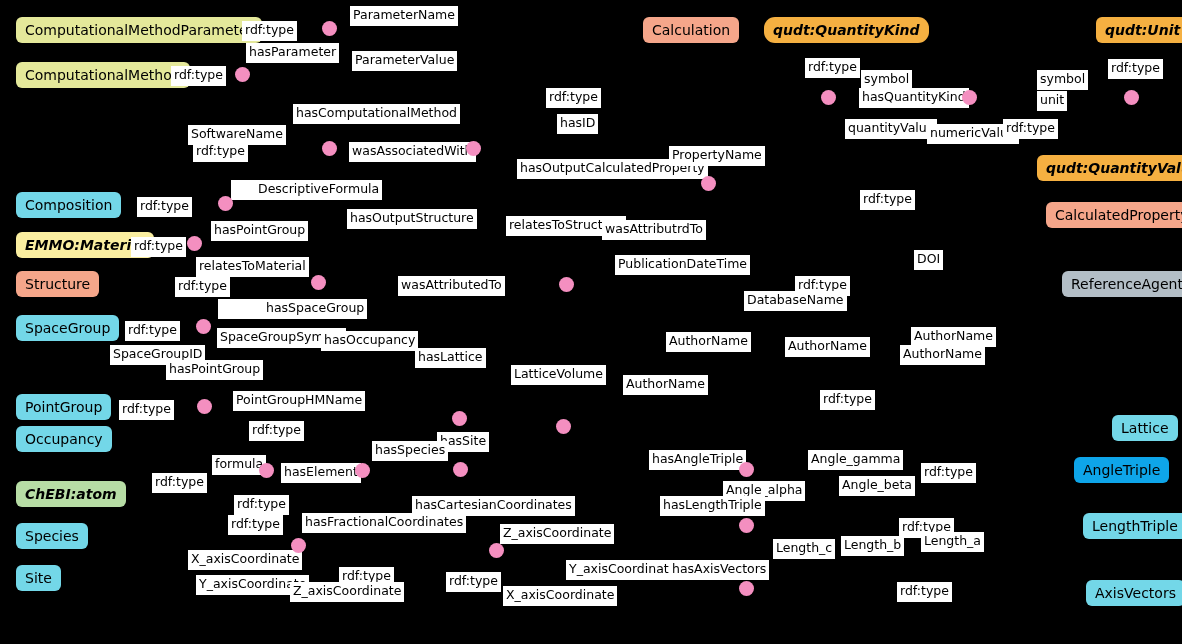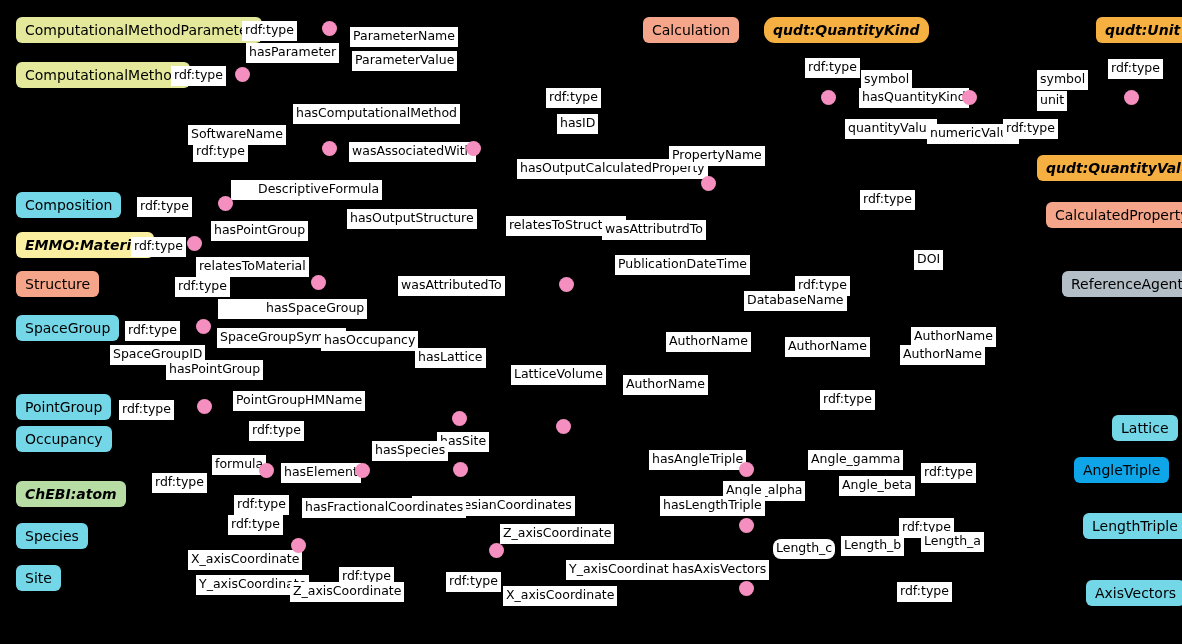--- a/index.html
+++ b/index.html
@@ -62,21 +62,21 @@
     <div class="node italic" style="left: 764px; top: 17px; background: rgb(245, 176, 65); border-radius: 11px;">qudt:QuantityKind</div>
     <div class="node italic" style="left: 1096px; top: 17px; background: rgb(245, 176, 65);">qudt:Unit</div>
     <div class="node italic" style="left: 1037px; top: 155px; background: rgb(245, 176, 65);">qudt:QuantityValue</div>
     <div class="node" style="left: 1046px; top: 202px; background: rgb(245, 166, 138);">CalculatedProperty</div>
     <div class="node" style="left: 1062px; top: 271px; background: rgb(179, 190, 198);">ReferenceAgent</div>
     <div class="node" style="left: 1112px; top: 415px; background: rgb(115, 215, 232);">Lattice</div>
     <div class="node" style="left: 1074px; top: 457px; background: #0ea5e9;">AngleTriple</div>
     <div class="node" style="left: 1083px; top: 513px; background: rgb(115, 215, 232);">LengthTriple</div>
     <div class="node" style="left: 1086px; top: 580px; background: rgb(115, 215, 232);">AxisVectors</div>
     <div class="lit" style="left: 242px; top: 21px;">rdf:type</div>
-    <div class="lit" style="left: 350px; top: 27px;">ParameterName</div>
+    <div class="lit" style="left: 350px; top: 6px;">ParameterName</div>
     <div class="lit" style="left: 246px; top: 43px;">hasParameter</div>
     <div class="lit" style="left: 352px; top: 51px;">ParameterValue</div>
     <div class="lit" style="left: 171px; top: 66px;">rdf:type</div>
     <div class="lit" style="left: 293px; top: 104px;">hasComputationalMethod</div>
     <div class="lit" style="left: 188px; top: 125px;">SoftwareName</div>
     <div class="lit" style="left: 193px; top: 142px;">rdf:type</div>
     <div class="lit" style="left: 349px; top: 142px;">wasAssociatedWith</div>
     <div class="lit" style="left: 231px; top: 180px; padding-left: 27px;">DescriptiveFormula</div>
     <div class="lit" style="left: 137px; top: 197px;">rdf:type</div>
     <div class="lit" style="left: 211px; top: 221px;">hasPointGroup</div>
@@ -97,21 +97,21 @@
     <div class="lit" style="left: 233px; top: 391px;">PointGroupHMName</div>
     <div class="lit" style="left: 249px; top: 421px;">rdf:type</div>
     <div class="lit" style="left: 437px; top: 432px;">hasSite</div>
     <div class="lit" style="left: 372px; top: 441px;">hasSpecies</div>
     <div class="lit" style="left: 212px; top: 455px;">formula</div>
     <div class="lit" style="left: 281px; top: 463px;">hasElement</div>
     <div class="lit" style="left: 152px; top: 473px;">rdf:type</div>
     <div class="lit" style="left: 234px; top: 495px;">rdf:type</div>
     <div class="lit" style="left: 412px; top: 496px;">hasCartesianCoordinates</div>
     <div class="lit" style="left: 228px; top: 515px;">rdf:type</div>
-    <div class="lit" style="left: 302px; top: 498px;">hasFractionalCoordinates</div>
+    <div class="lit" style="left: 302px; top: 513px;">hasFractionalCoordinates</div>
     <div class="lit" style="left: 500px; top: 524px;">Z_axisCoordinate</div>
     <div class="lit" style="left: 188px; top: 550px;">X_axisCoordinate</div>
     <div class="lit" style="left: 196px; top: 575px;">Y_axisCoordinate</div>
     <div class="lit" style="left: 339px; top: 567px;">rdf:type</div>
     <div class="lit" style="left: 290px; top: 582px;">Z_axisCoordinate</div>
     <div class="lit" style="left: 446px; top: 572px;">rdf:type</div>
     <div class="lit" style="left: 566px; top: 560px;">Y_axisCoordinate</div>
     <div class="lit" style="left: 669px; top: 560px;">hasAxisVectors</div>
     <div class="lit" style="left: 503px; top: 586px;">X_axisCoordinate</div>
     <div class="lit" style="left: 546px; top: 88px;">rdf:type</div>
@@ -142,21 +142,21 @@
     <div class="lit" style="left: 820px; top: 390px;">rdf:type</div>
     <div class="lit" style="left: 808px; top: 450px;">Angle_gamma</div>
     <div class="lit" style="left: 649px; top: 450px;">hasAngleTriple</div>
     <div class="lit" style="left: 723px; top: 481px;">Angle_alpha</div>
     <div class="lit" style="left: 839px; top: 476px;">Angle_beta</div>
     <div class="lit" style="left: 921px; top: 463px;">rdf:type</div>
     <div class="lit" style="left: 660px; top: 496px;">hasLengthTriple</div>
     <div class="lit" style="left: 899px; top: 518px;">rdf:type</div>
     <div class="lit" style="left: 921px; top: 532px;">Length_a</div>
     <div class="lit" style="left: 841px; top: 536px;">Length_b</div>
-    <div class="lit" style="left: 773px; top: 539px; border-radius: 8px;">Length_c</div>
+    <div class="lit" style="left: 773px; top: 539px;">Length_c</div>
     <div class="lit" style="left: 897px; top: 582px;">rdf:type</div>
     <div class="dot" style="left: 322px; top: 21px; background: rgb(244, 143, 192);"></div>
     <div class="dot" style="left: 235px; top: 67px; background: rgb(244, 143, 192);"></div>
     <div class="dot" style="left: 322px; top: 141px; background: rgb(244, 143, 192);"></div>
     <div class="dot" style="left: 466px; top: 141px; background: rgb(244, 143, 192);"></div>
     <div class="dot" style="left: 218px; top: 196px; background: rgb(244, 143, 192);"></div>
     <div class="dot" style="left: 187px; top: 236px; background: rgb(244, 143, 192);"></div>
     <div class="dot" style="left: 311px; top: 275px; background: rgb(244, 143, 192);"></div>
     <div class="dot" style="left: 196px; top: 319px; background: rgb(244, 143, 192);"></div>
     <div class="dot" style="left: 197px; top: 399px; background: rgb(244, 143, 192);"></div>

